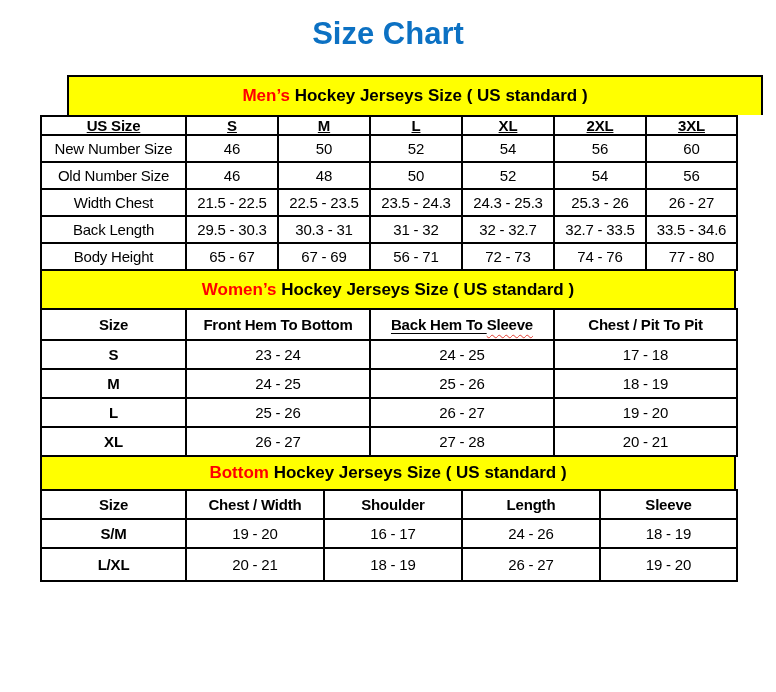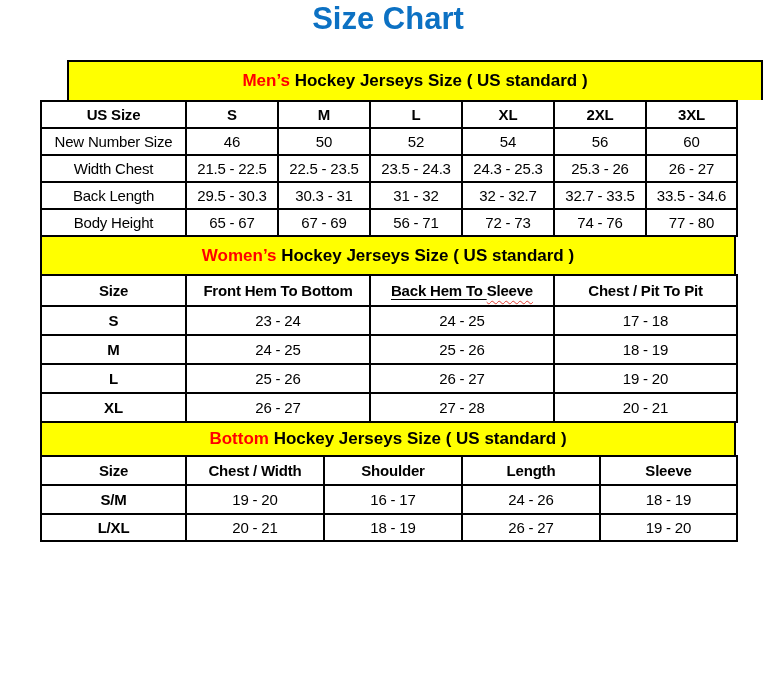--- a/index.html
+++ b/index.html
@@ -8,21 +8,21 @@
     background: #ffffff;
   }
   body {
     width: 776px;
     height: 692px;
     font-family: "Liberation Sans", sans-serif;
     color: #000000;
     overflow: hidden;
   }
   .page-title {
-    margin: 0;
+    margin: 15px;
     text-align: center;
     font-size: 31px;
     line-height: 38px;
     font-weight: bold;
     color: #0C71C3;
     letter-spacing: 0px;
   }
   .chart-wrap {
     width: 696px;
     margin: 22px auto 0 auto;
@@ -57,27 +57,27 @@
     vertical-align: middle;
     font-size: 15px;
     letter-spacing: -0.2px;
     padding: 0 2px;
     overflow: hidden;
     white-space: nowrap;
   }
   th { font-weight: bold; }
   td.lbl { font-weight: bold; }
   td.lbl-reg { font-weight: normal; }
-  tr.men-hdr   { height: 27px; }
+  tr.men-hdr   { height: 19px; text-decoration: underline; }
   tr.men-row   { height: 27px; }
   tr.women-hdr { height: 31px; }
   tr.women-row { height: 29px; }
   tr.youth-hdr { height: 29px; }
   tr.youth-row-1 { height: 29px; margin-left: 12px; }
-  tr.youth-row-2 { height: 27px; margin-top: 7px; }
+  tr.youth-row-2 { height: 33px; margin-top: 7px; }
   .u {
     text-decoration: underline;
     text-decoration-color: #000000;
     text-decoration-thickness: 1px;
     text-underline-offset: 3px;
   }
   .misspell {
     text-decoration: underline wavy #E03C31;
     text-decoration-thickness: 1px;
     text-underline-offset: 4px;
@@ -113,20 +113,29 @@
       <th>3XL</th>
     </tr>
     <tr class="men-row">
       <td class="lbl-reg">New Number Size</td>
       <td>46</td>
       <td>50</td>
       <td>52</td>
       <td>54</td>
       <td>56</td>
       <td>60</td>
+    </tr>
+    <tr class="men-row">
+      <td class="lbl-reg">Old Number Size</td>
+      <td>46</td>
+      <td>48</td>
+      <td>50</td>
+      <td>52</td>
+      <td>54</td>
+      <td>56</td>
     </tr>
     <tr class="men-row">
       <td class="lbl-reg">Width Chest</td>
       <td>21.5 - 22.5</td>
       <td>22.5 - 23.5</td>
       <td>23.5 - 24.3</td>
       <td>24.3 - 25.3</td>
       <td>25.3 - 26</td>
       <td>26 - 27</td>
     </tr>

